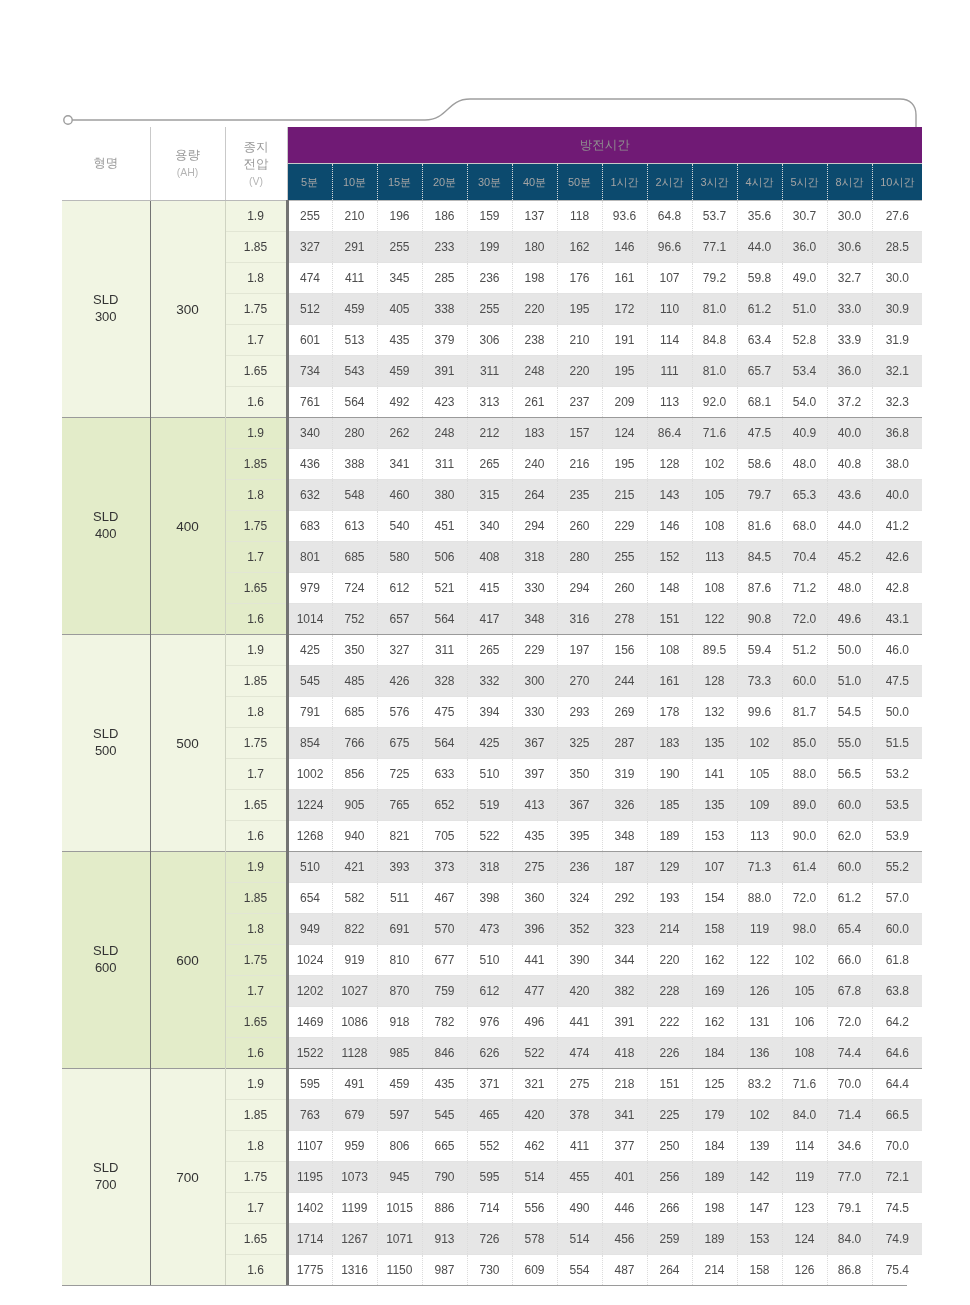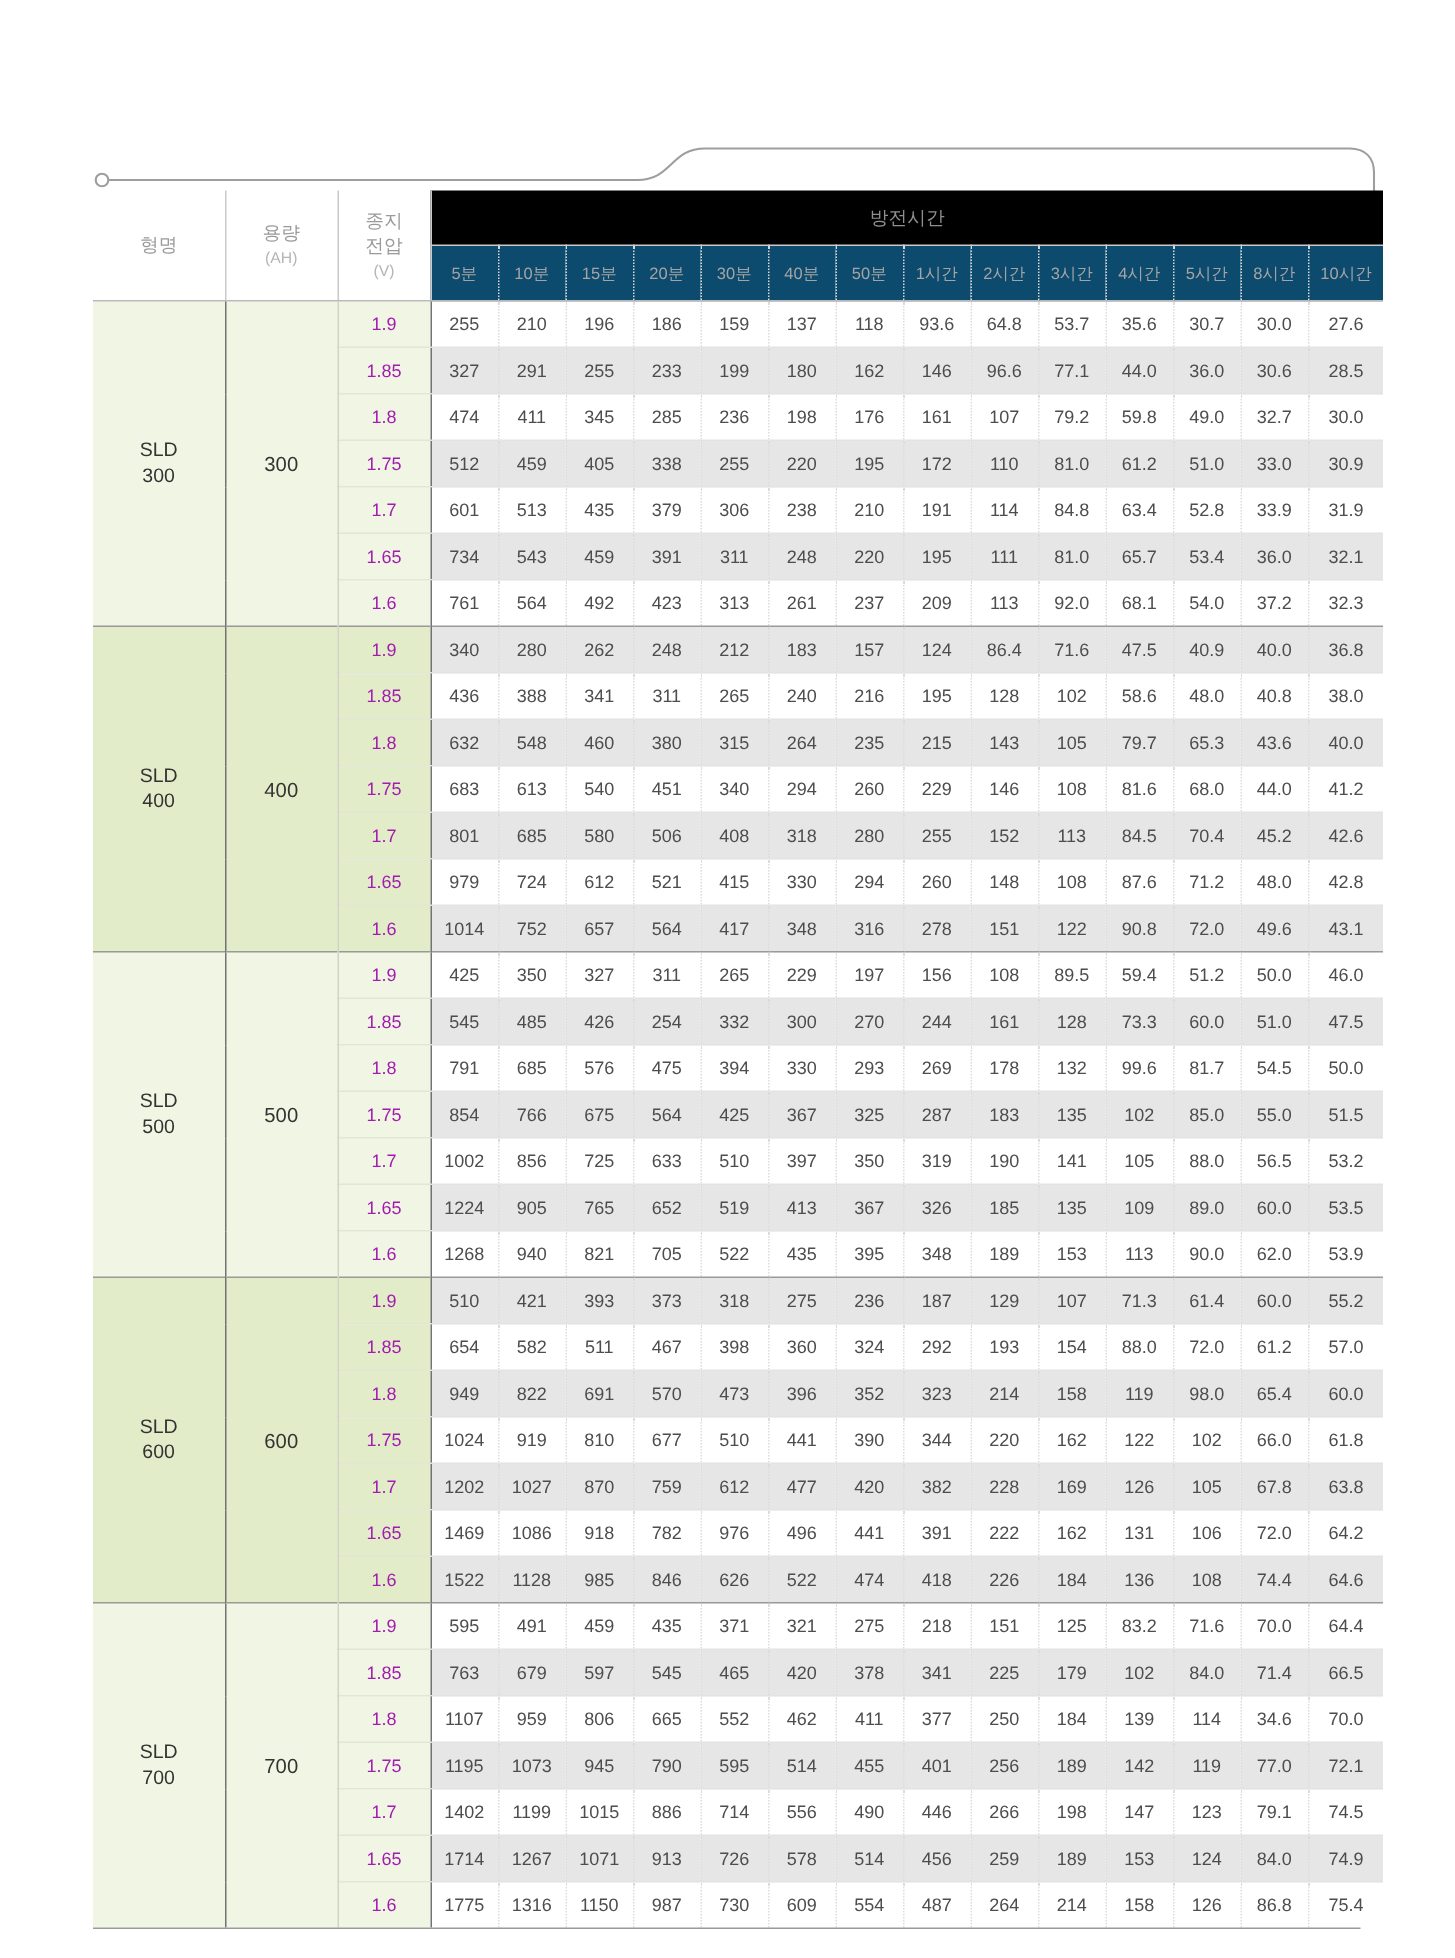--- a/index.html
+++ b/index.html
@@ -65,21 +65,21 @@
     font-size: 10.5px;
     font-weight: normal;
     color: #b5b5b5;
     margin-top: 1px;
   }
   .hdr-group {
     height: 36px;
     color: #8f8f8f;
     font-size: 12.5px;
     font-weight: bold;
-    background: #000000;
+    background: #701a75;
     border-bottom: 1px solid #c9c9c9;
   }
   .hdr-sub {
     height: 36px;
     color: #a4a4a4;
     font-size: 11px;
     background: #0c4a6e;
     border-bottom: 1.5px solid #b9b9b9;
     border-right: 1px dotted #d8d8d8;
   }
@@ -94,22 +94,22 @@
     line-height: 1.3;
   }
   .c-cap {
     font-weight: bold;
     font-size: 13.5px;
     color: #333333;
     border-right: 1px solid #cfd3c2;
   }
   .c-volt {
     font-size: 12px;
-    color: #a21caf;
-    border-right: 1px solid #737373;
+    color: #404040;
+    border-right: 3px solid #737373;
     border-bottom: 1px solid #e2e6d4;
   }
   .c-num {
     font-size: 12px;
     color: #4d4d4d;
     border-right: 1px dotted #dcdcdc;
     border-bottom: 1px solid #e3e3e3;
     height: 30px;
   }
   .c-num.last { border-right: none; }
@@ -462,21 +462,21 @@
           <td class="c-num">59.4</td>
           <td class="c-num">51.2</td>
           <td class="c-num">50.0</td>
           <td class="c-num last">46.0</td>
         </tr>
         <tr class="blk-a row-dark">
           <td class="c-volt">1.85</td>
           <td class="c-num">545</td>
           <td class="c-num">485</td>
           <td class="c-num">426</td>
-          <td class="c-num">254</td>
+          <td class="c-num">328</td>
           <td class="c-num">332</td>
           <td class="c-num">300</td>
           <td class="c-num">270</td>
           <td class="c-num">244</td>
           <td class="c-num">161</td>
           <td class="c-num">128</td>
           <td class="c-num">73.3</td>
           <td class="c-num">60.0</td>
           <td class="c-num">51.0</td>
           <td class="c-num last">47.5</td>

